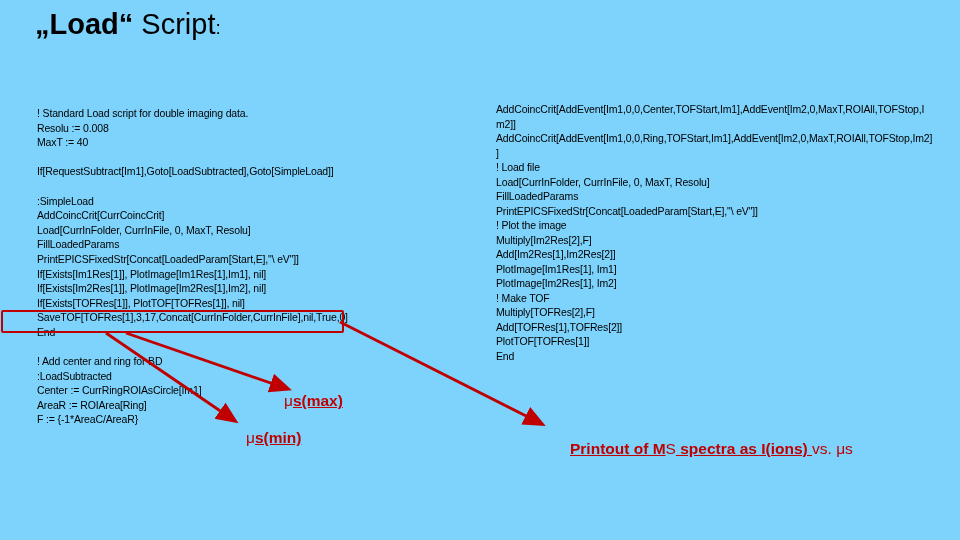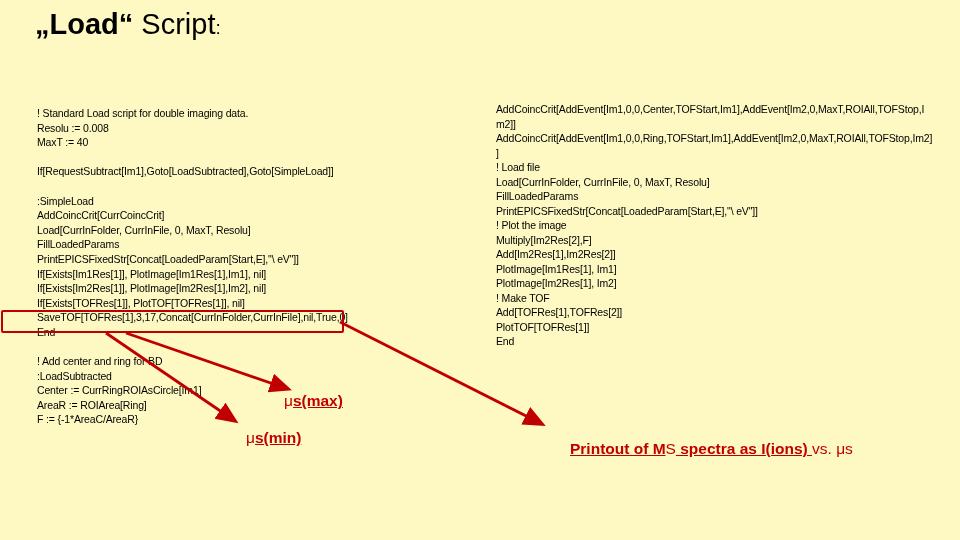--- a/index.html
+++ b/index.html
@@ -8,21 +8,21 @@
     width: 960px;
     height: 540px;
     background: #ffffff;
     overflow: hidden;
     font-family: "Liberation Sans", sans-serif;
   }
   .slide {
     position: relative;
     width: 960px;
     height: 540px;
-    background: #fef9c3;
+    background: #7dd3fc;
   }
   .slide-title {
     position: absolute;
     left: 35px;
     top: 8px;
     font-size: 29px;
     color: #000000;
     letter-spacing: 0px;
     white-space: nowrap;
   }
@@ -107,20 +107,21 @@
       <div class="code-line">! Load file</div>
       <div class="code-line">Load[CurrInFolder, CurrInFile, 0, MaxT, Resolu]</div>
       <div class="code-line">FillLoadedParams</div>
       <div class="code-line">PrintEPICSFixedStr[Concat[LoadedParam[Start,E],"\ eV"]]</div>
       <div class="code-line">! Plot the image</div>
       <div class="code-line">Multiply[Im2Res[2],F]</div>
       <div class="code-line">Add[Im2Res[1],Im2Res[2]]</div>
       <div class="code-line">PlotImage[Im1Res[1], Im1]</div>
       <div class="code-line">PlotImage[Im2Res[1], Im2]</div>
       <div class="code-line">! Make TOF</div>
+      <div class="code-line">Multiply[TOFRes[2],F]</div>
       <div class="code-line">Add[TOFRes[1],TOFRes[2]]</div>
       <div class="code-line">PlotTOF[TOFRes[1]]</div>
       <div class="code-line">End</div>
     </div>
 
   <div class="highlight-box"></div>
 
   <svg class="arrow-layer" viewBox="0 0 960 540">
     <defs>
       <marker id="arrowhead" markerWidth="9" markerHeight="8" refX="6.5" refY="3.5" orient="auto">

